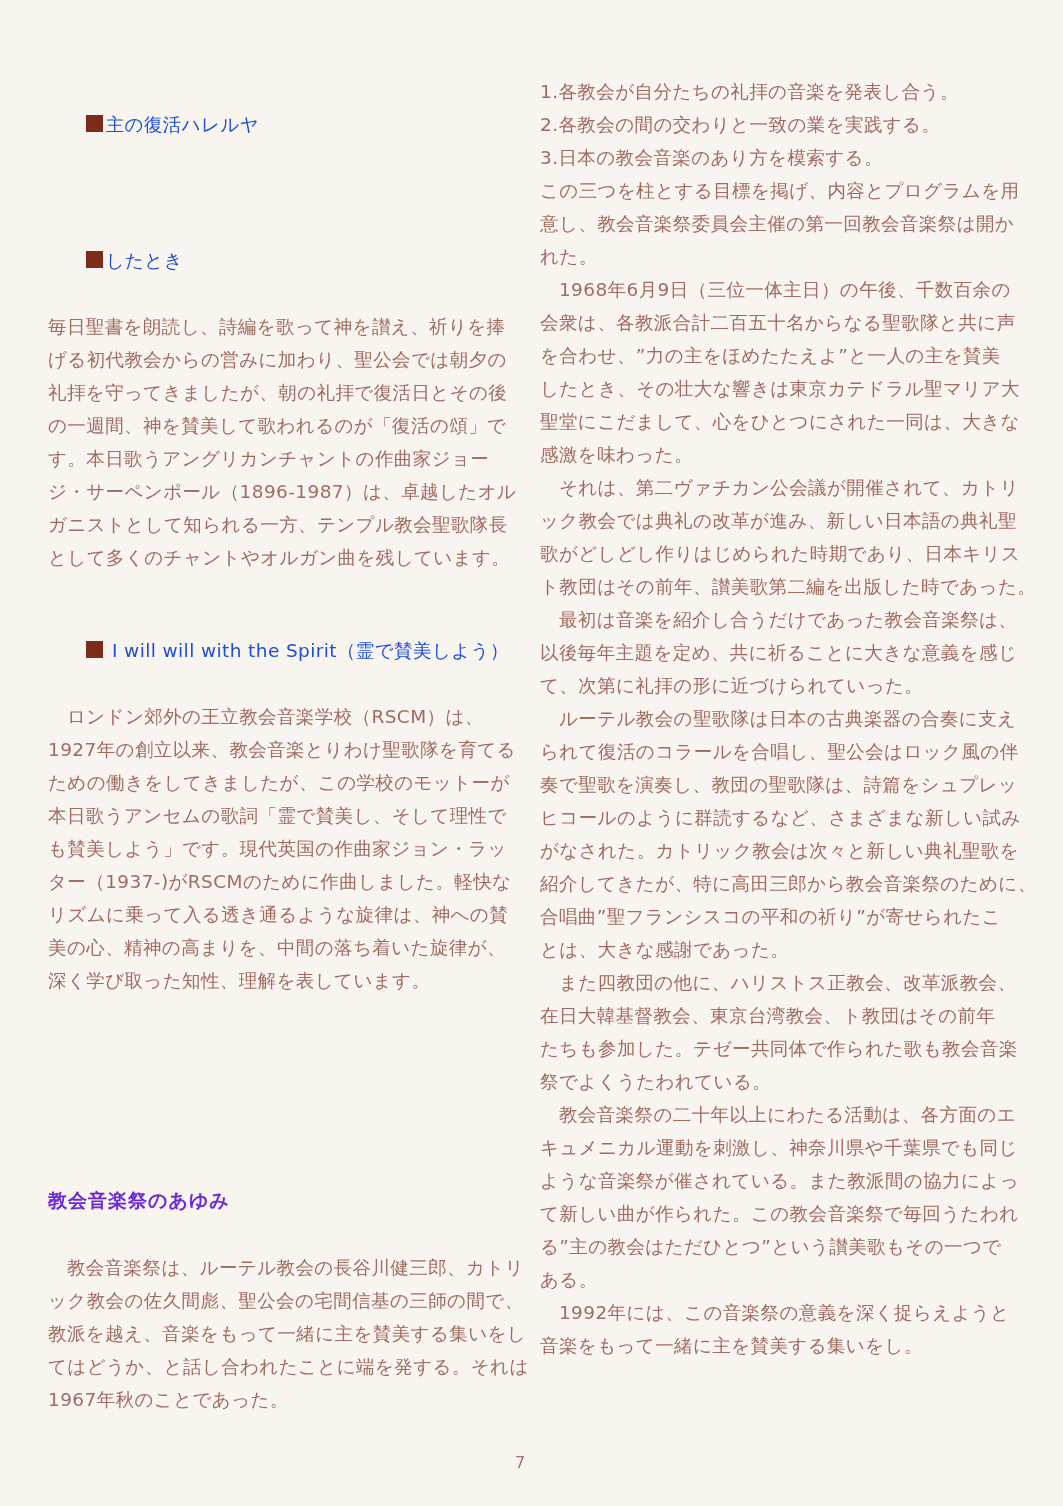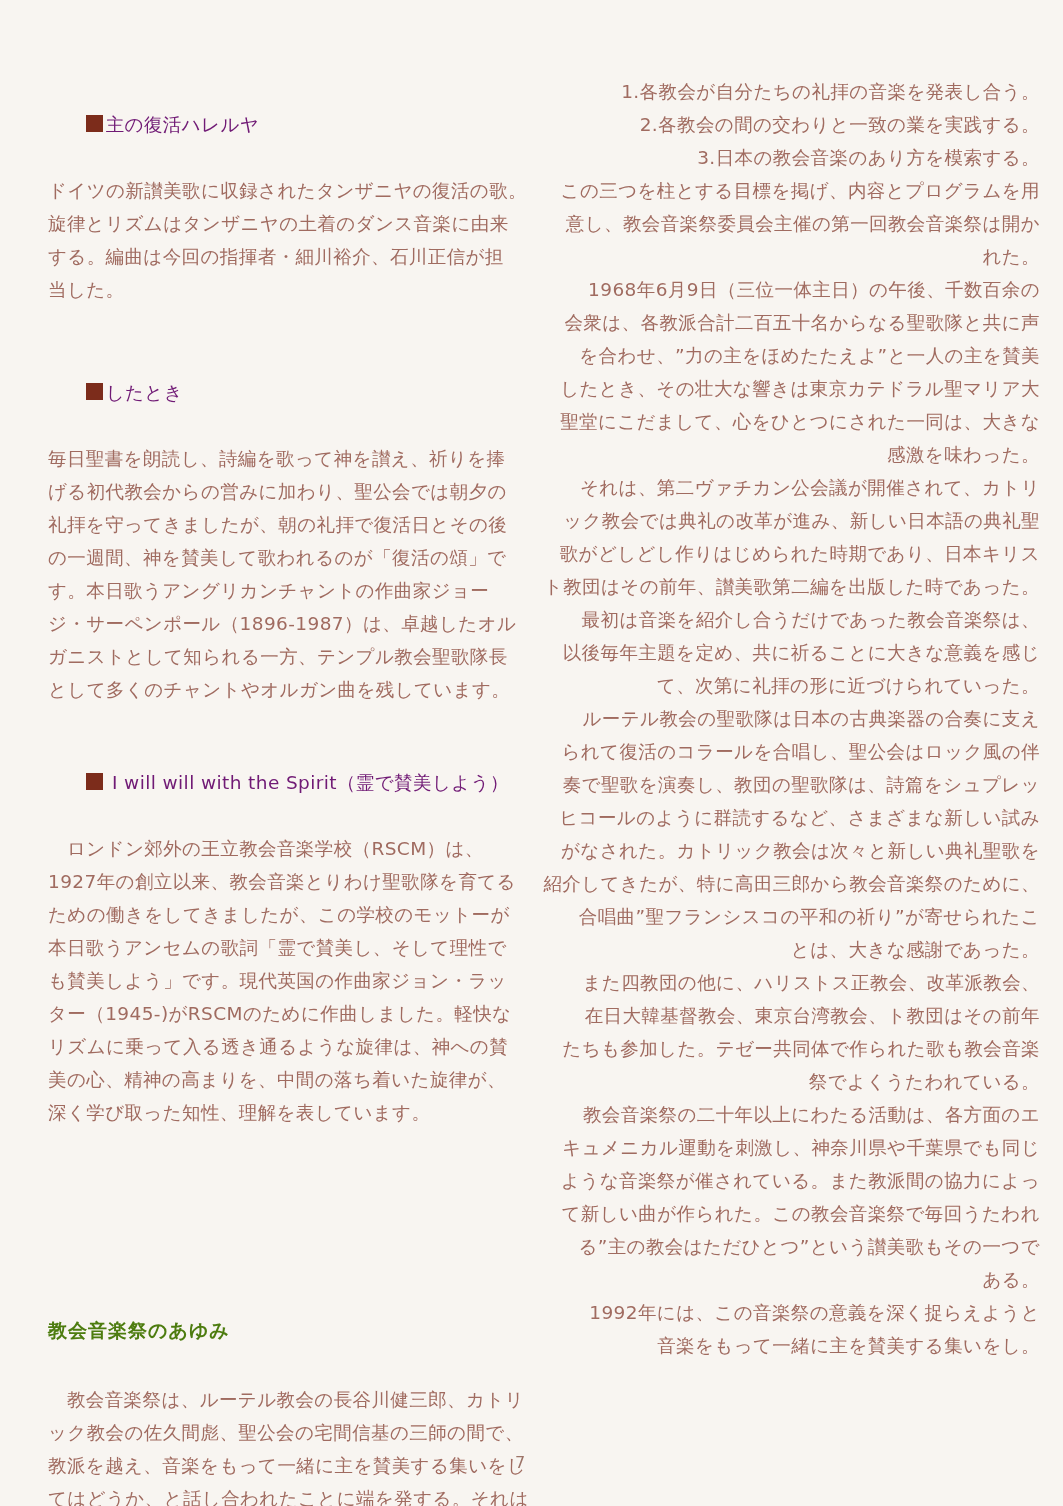--- a/index.html
+++ b/index.html
@@ -16,46 +16,45 @@
   }
   .col{
     position:absolute;
     top:75px;
     font-size:18.5px;
     line-height:33px;
     letter-spacing:0.4px;
     color:#a06b60;
   }
   .col-left{left:48px;width:482px;}
-  .col-right{left:540px;width:500px;text-align:right;}
+  .col-right{left:540px;width:500px;}
   .para{
     margin:0;
     white-space:pre-line;
   }
   .sec-head{
     margin:0;
     white-space:pre-wrap;
-    color:#701a75;
+    color:#1d4ed8;
   }
   .sq{
     display:inline-block;
     width:17px;height:17px;
     background:#7c2c1b;
     vertical-align:-1px;
     margin-right:3px;
   }
   .gap-a{margin-top:37px;}
   .gap-b{margin-top:27px;}
   .history-head{
     margin:187px 0 0 0;
     font-weight:bold;
     font-size:19px;
-    color:#4d7c0f;
+    color:#6d28d9;
     letter-spacing:1px;
-    font-family:Liberation Mono, monospace;
   }
   .history-para1{margin-top:34px;}
   .page-number{
     position:absolute;
     left:495px;top:1453px;
     width:50px;
     text-align:center;
     font-size:16px;
     color:#9c7468;
   }
@@ -63,24 +62,20 @@
 </head>
 <body>
 
 <div class="page">
 
   <div class="col col-left">
 
     <div class="sec-head">
       <span class="sq"></span><span>主の復活ハレルヤ</span>
     </div>
-    <p class="para">ドイツの新讃美歌に収録されたタンザニヤの復活の歌。
-旋律とリズムはタンザニヤの土着のダンス音楽に由来
-する。編曲は今回の指揮者・細川裕介、石川正信が担
-当した。</p>
 
     <div class="sec-head gap-a">
       <span class="sq"></span><span>したとき</span>
     </div>
     <p class="para">毎日聖書を朗読し、詩編を歌って神を讃え、祈りを捧
 げる初代教会からの営みに加わり、聖公会では朝夕の
 礼拝を守ってきましたが、朝の礼拝で復活日とその後
 の一週間、神を賛美して歌われるのが「復活の頌」で
 す。本日歌うアングリカンチャントの作曲家ジョー
 ジ・サーペンポール（1896-1987）は、卓越したオル
@@ -88,21 +83,21 @@
 として多くのチャントやオルガン曲を残しています。</p>
 
     <div class="sec-head gap-b">
       <span class="sq"></span><span> I will will with the Spirit（霊で賛美しよう）</span>
     </div>
     <p class="para">　ロンドン郊外の王立教会音楽学校（RSCM）は、
 1927年の創立以来、教会音楽とりわけ聖歌隊を育てる
 ための働きをしてきましたが、この学校のモットーが
 本日歌うアンセムの歌詞「霊で賛美し、そして理性で
 も賛美しよう」です。現代英国の作曲家ジョン・ラッ
-ター（1945-)がRSCMのために作曲しました。軽快な
+ター（1937-)がRSCMのために作曲しました。軽快な
 リズムに乗って入る透き通るような旋律は、神への賛
 美の心、精神の高まりを、中間の落ち着いた旋律が、
 深く学び取った知性、理解を表しています。</p>
 
     <div class="history-head">教会音楽祭のあゆみ</div>
     <p class="para history-para1">　教会音楽祭は、ルーテル教会の長谷川健三郎、カトリ
 ック教会の佐久間彪、聖公会の宅間信基の三師の間で、
 教派を越え、音楽をもって一緒に主を賛美する集いをし
 てはどうか、と話し合われたことに端を発する。それは
 1967年秋のことであった。</p>

